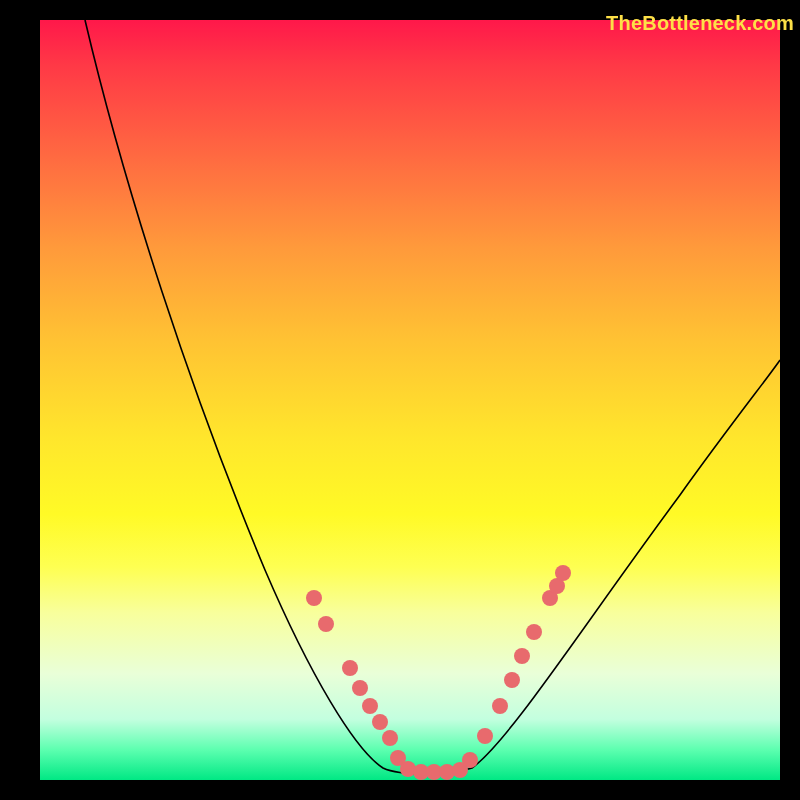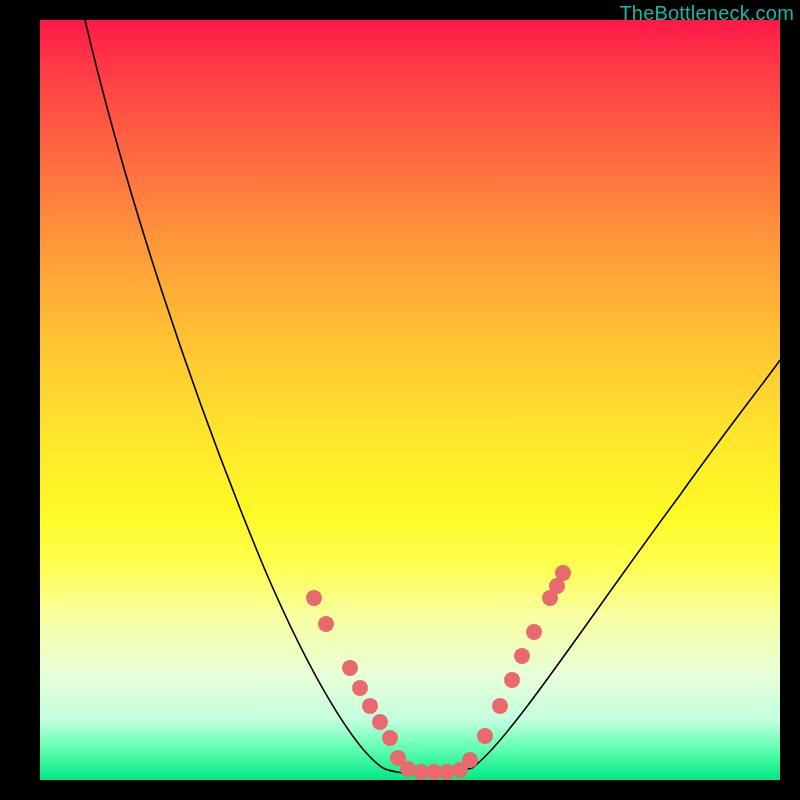--- a/index.html
+++ b/index.html
@@ -38,24 +38,24 @@
       #f8ff9c 78%,
       #e9ffd8 86%,
       #c3ffdf 92%,
       #5dffb0 96%,
       #00e884 100%
     );
   }
   .watermark {
     position: absolute;
     right: 6px;
-    top: 2px;
+    top: 12px;
     font-size: 20px;
-    font-weight: 400;
-    color: #14b8a6;
+    font-weight: 700;
+    color: #fde047;
     letter-spacing: 0.2px;
   }
   svg.overlay {
     position: absolute;
     left: 0;
     top: 0;
     width: 740px;
     height: 760px;
     overflow: visible;
   }

